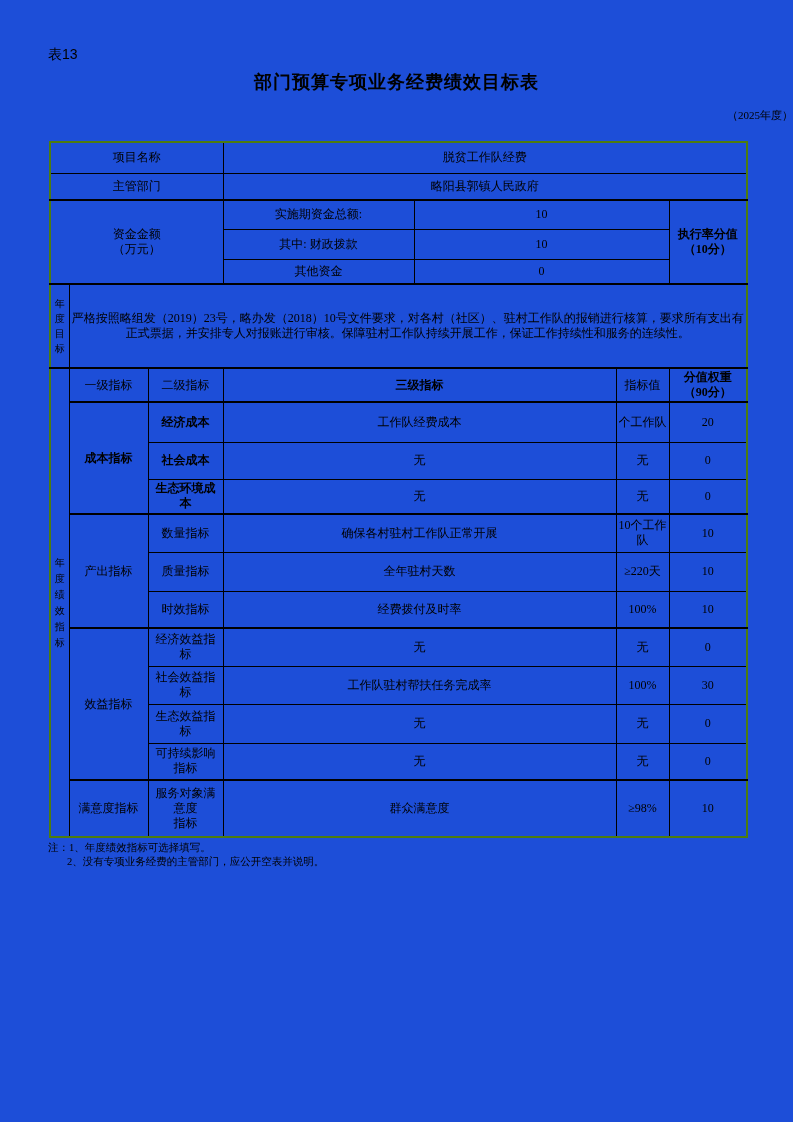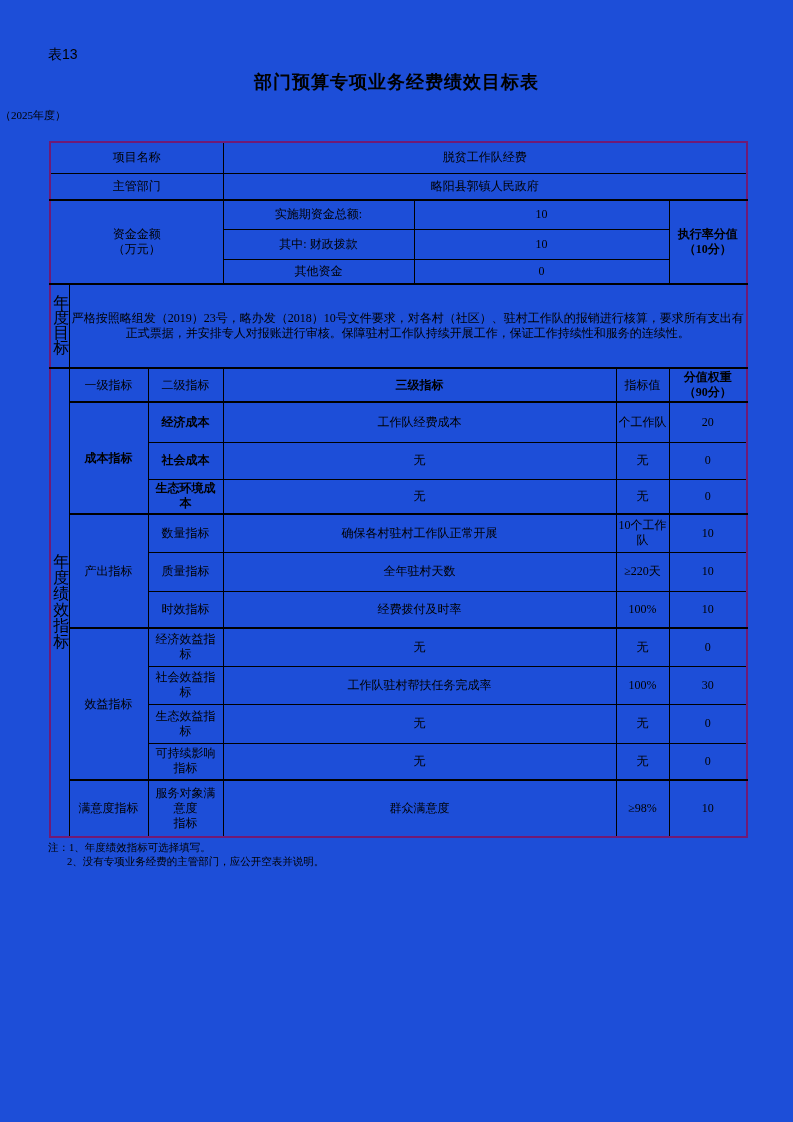--- a/index.html
+++ b/index.html
@@ -7,37 +7,37 @@
   body { width:793px; height:1122px; position:relative;
          font-family:"Liberation Serif","DejaVu Serif",serif; color:#000; }
   .page { position:absolute; inset:0; background:#1d4ed8; }
 
   .tag { position:absolute; left:48px; top:46px; font-size:14px;
          font-family:"Liberation Sans","DejaVu Sans",sans-serif; }
   .title { position:absolute; left:0; top:70px; width:100%; text-align:center;
            font-size:18px; font-weight:bold; letter-spacing:1px;
            font-family:"Liberation Sans","DejaVu Sans",sans-serif; }
   .subtitle { position:absolute; left:0; top:108px; width:100%;
-              text-align:left; font-size:11px; }
+              text-align:right; font-size:11px; }
 
   table.main { position:absolute; left:49px; top:141px; width:697px;
                border-collapse:collapse; table-layout:fixed;
-               border:2px solid #701a75; }
+               border:2px solid #4d7c0f; }
   table.main td { border:1px solid #000; font-size:12px; line-height:15px;
                   text-align:center; vertical-align:middle; padding:1px 2px;
                   overflow:hidden; }
   td.preline { white-space:pre-line; }
   td.bold, .bold { font-weight:bold; }
   td.left { text-align:left; padding-left:4px; }
   td.right { text-align:right; padding-right:5px; }
   td.topleft { text-align:left; vertical-align:top; padding:3px 5px;margin-left:40px; }
   tr.thick td { border-top-width:2px; }
 
   .vlabel { display:inline-block; width:13px; word-break:break-all;
-            line-height:16px; font-size:16px; }
+            line-height:16px; font-size:10px; }
   .clip { width:100%; overflow:hidden; white-space:nowrap; text-align:center; }
 
   .notes { position:absolute; left:48px; top:841px; font-size:10.5px;
            line-height:14px; }
   .notes .n2 { padding-left:19px; }
 </style>
 </head>
 <body>
 
 <div class="page">

